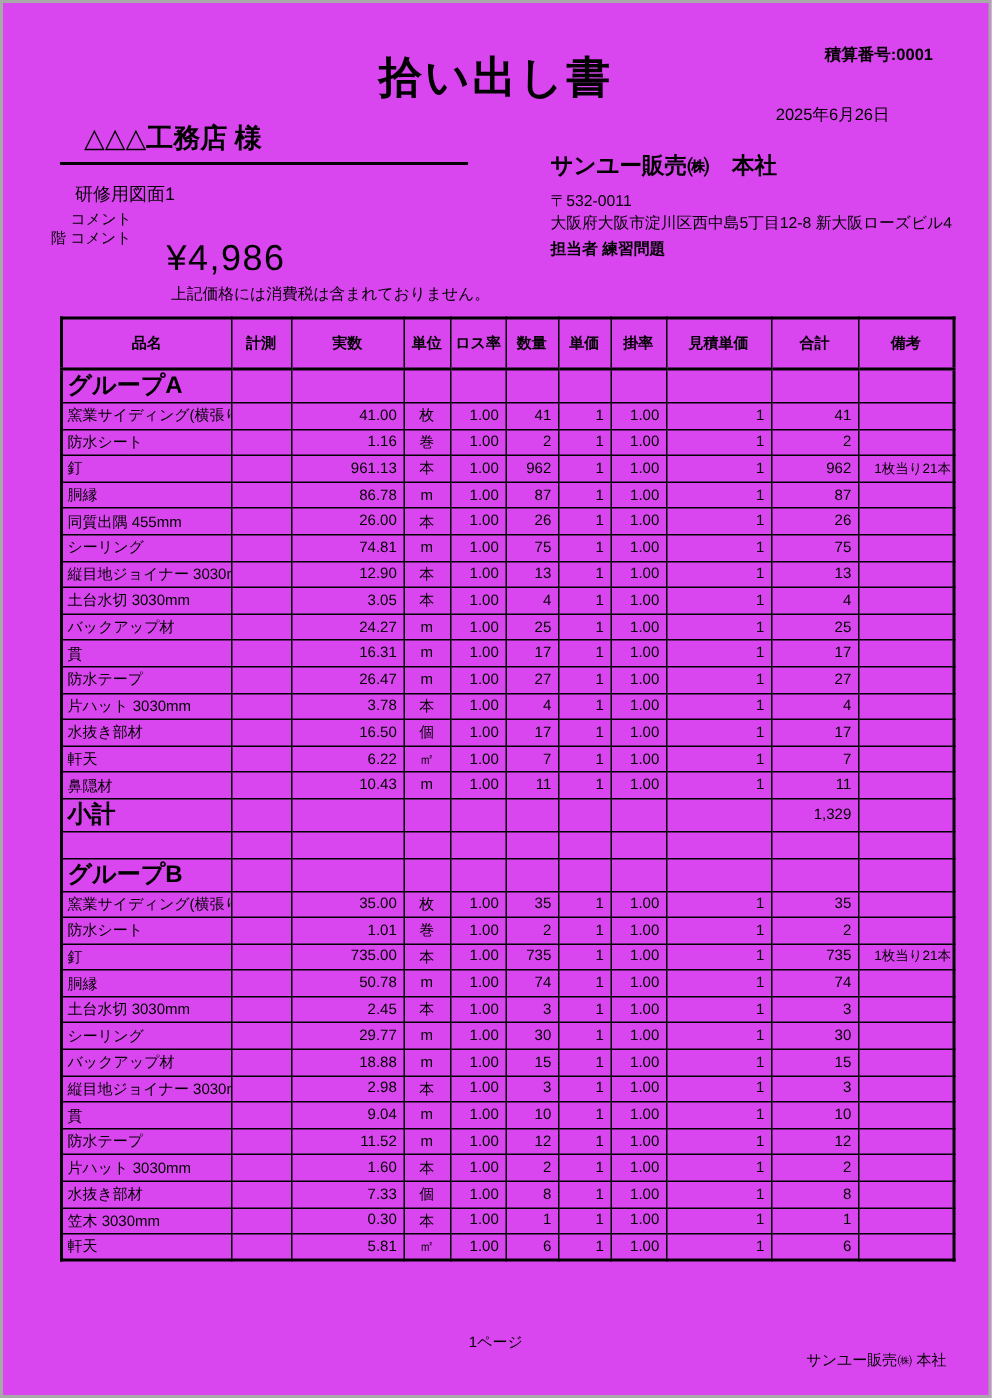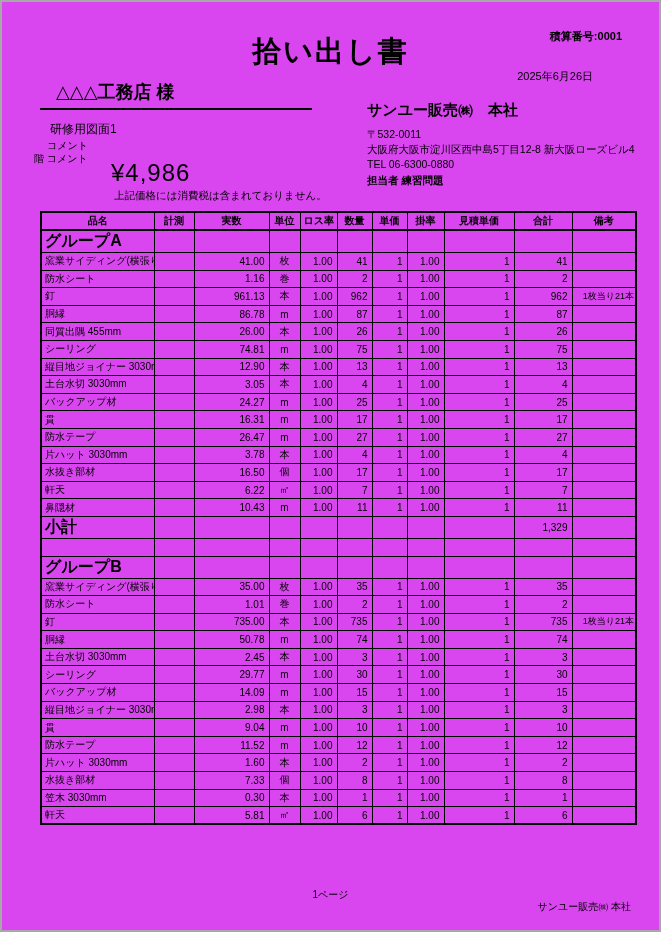--- a/index.html
+++ b/index.html
@@ -82,21 +82,21 @@
     font-size: 10px;
     height: 17.6px;
     padding: 0 3px;
     overflow: hidden;
     white-space: nowrap;
     vertical-align: middle;
   }
   .takeoff-table th {
     font-weight: bold;
     text-align: center;
-    height: 18px;
+    height: 34px;
     border-bottom: 2px solid #000;
   }
   .takeoff-table td.al { text-align: left; }
   .takeoff-table td.ar { text-align: right; padding-right: 4px; }
   .takeoff-table td.ac { text-align: center; }
   .takeoff-table td.note { font-size: 9px; padding: 0 1px; text-align: right; }
   .takeoff-table tr.bold-row td.al {
     font-weight: bold;
     font-size: 16px;
   }
@@ -128,21 +128,20 @@
   <div class="drawing-name">研修用図面1</div>
   <div class="comment-1">コメント</div>
   <div class="floor-comment">階 コメント</div>
   <div class="total-price">¥4,986</div>
   <div class="tax-note">上記価格には消費税は含まれておりません。</div>
 
   <div class="company-block">
     <div class="company-name">サンユー販売㈱　本社</div>
     <div class="company-line">〒532-0011</div>
     <div class="company-line">大阪府大阪市淀川区西中島5丁目12-8 新大阪ローズビル4</div>
-    <div class="company-line">TEL 06-6300-0880</div>
     <div class="company-contact">担当者 練習問題</div>
   </div>
 
   <table class="takeoff-table">
     <colgroup>
       <col>
         <col>
         <col>
         <col>
         <col>
@@ -490,21 +489,21 @@
           <td class="ar">30</td>
           <td class="ar">1</td>
           <td class="ar">1.00</td>
           <td class="ar">1</td>
           <td class="ar">30</td>
           <td class="ac note"></td>
         </tr>
         <tr>
           <td class="al">バックアップ材</td>
           <td class="ac"></td>
-          <td class="ar">14.09</td>
+          <td class="ar">18.88</td>
           <td class="ac">m</td>
           <td class="ar">1.00</td>
           <td class="ar">15</td>
           <td class="ar">1</td>
           <td class="ar">1.00</td>
           <td class="ar">1</td>
           <td class="ar">15</td>
           <td class="ac note"></td>
         </tr>
         <tr>

